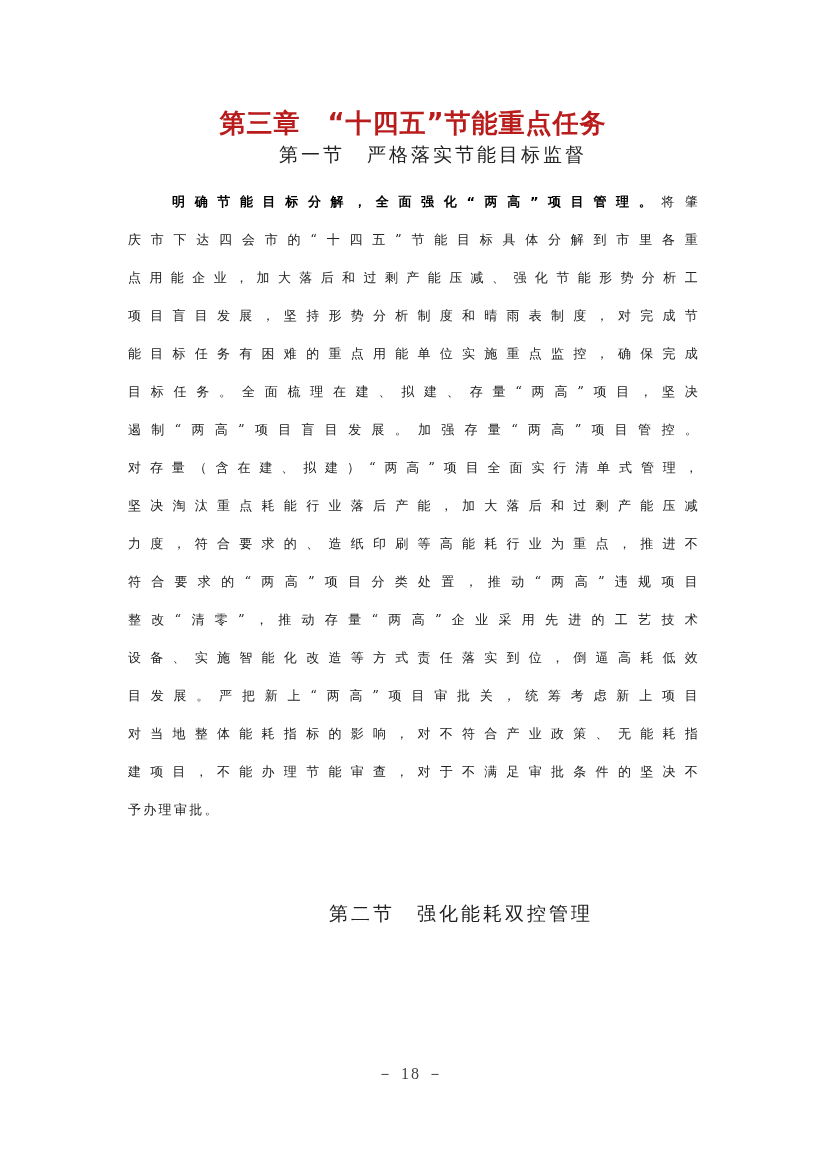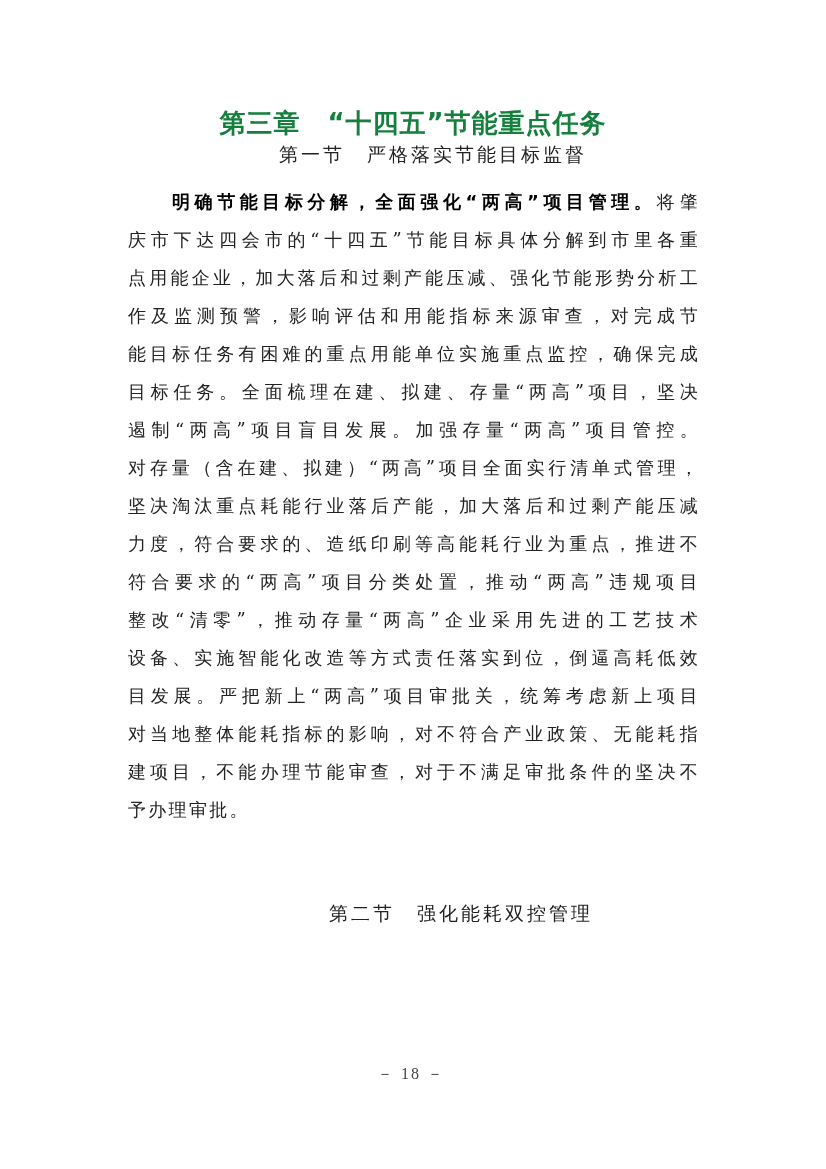--- a/index.html
+++ b/index.html
@@ -1,24 +1,24 @@
 <!DOCTYPE html>
 <html><head>
 <meta charset="utf-8">
 <style>
   html, body { margin:0; padding:0; background:#ffffff; }
   body { width:826px; height:1169px; position:relative; overflow:hidden;
          font-family:"DejaVu Serif","Liberation Serif",serif; color:#111; }
   .page { position:absolute; left:0; top:0; width:826px; height:1169px; background:#fff; }
   .chapter-title { position:absolute; top:106px; left:0; width:826px; text-align:center;
          font-family:"DejaVu Sans","Liberation Sans",sans-serif; font-weight:bold; font-size:26px;
-         letter-spacing:1px; color:#15803d; }
+         letter-spacing:1px; color:#b91c1c; }
   .section-title { position:absolute; left:0; width:826px; text-align:center; font-size:19px;
          letter-spacing:3px; color:#222; }
-  .body { position:absolute; left:128px; width:572px; font-size:18px; line-height:38px;
+  .body { position:absolute; left:128px; width:572px; font-size:13px; line-height:38px;
          letter-spacing:2.3px; color:#222; text-align:justify; }
   .line { display:block; white-space:nowrap; height:38px; text-align:justify; text-align-last:justify; }
   .line.last { text-align-last:left; }
   .lead { font-family:"DejaVu Sans","Liberation Sans",sans-serif; font-weight:bold; color:#000; letter-spacing:1.6px; }
   .indent { padding-left:44px; }
   .page-number { position:absolute; top:1064px; left:0; width:822px; text-align:center;
          font-family:"Liberation Serif","DejaVu Serif",serif; font-size:16px; color:#444; letter-spacing:2px; }
 </style>
 </head>
 <body>
@@ -26,21 +26,21 @@
 <div class="page">
 
   <div class="chapter-title">第三章　“十四五”节能重点任务</div>
 
   <div class="section-title" style="top:142px;margin-left:20px;">第一节　严格落实节能目标监督</div>
 
   <div class="body" style="top:183px;">
     <span class="line indent"><span class="lead">明确节能目标分解，全面强化“两高”项目管理。</span><span>将肇</span></span>
     <span class="line">庆市下达四会市的“十四五”节能目标具体分解到市里各重</span>
     <span class="line">点用能企业，加大落后和过剩产能压减、强化节能形势分析工</span>
-    <span class="line">作及监测预警，影响评估和用能指标来源审查，对完成节</span>
+    <span class="line">项目盲目发展，坚持形势分析制度和晴雨表制度，对完成节</span>
     <span class="line">能目标任务有困难的重点用能单位实施重点监控，确保完成</span>
     <span class="line">目标任务。全面梳理在建、拟建、存量“两高”项目，坚决</span>
     <span class="line">遏制“两高”项目盲目发展。加强存量“两高”项目管控。</span>
     <span class="line">对存量（含在建、拟建）“两高”项目全面实行清单式管理，</span>
     <span class="line">坚决淘汰重点耗能行业落后产能，加大落后和过剩产能压减</span>
     <span class="line">力度，符合要求的、造纸印刷等高能耗行业为重点，推进不</span>
     <span class="line">符合要求的“两高”项目分类处置，推动“两高”违规项目</span>
     <span class="line">整改“清零”，推动存量“两高”企业采用先进的工艺技术</span>
     <span class="line">设备、实施智能化改造等方式责任落实到位，倒逼高耗低效</span>
     <span class="line">目发展。严把新上“两高”项目审批关，统筹考虑新上项目</span>

